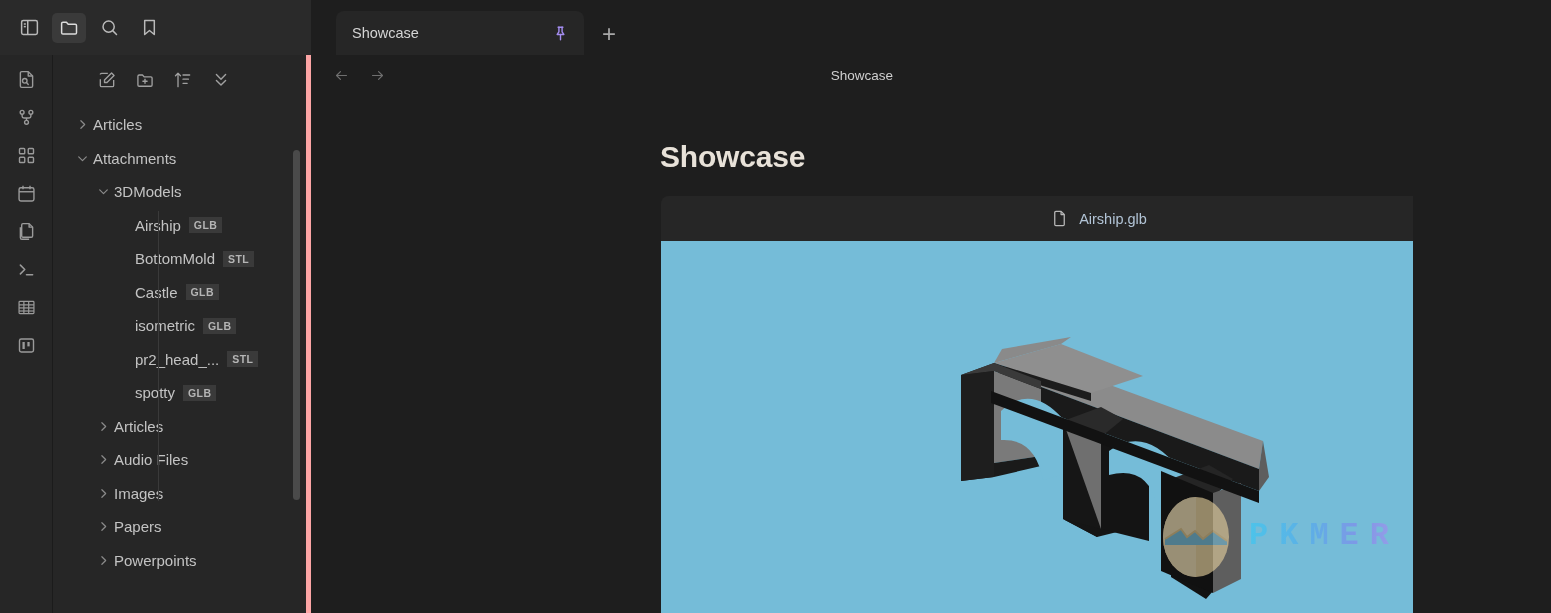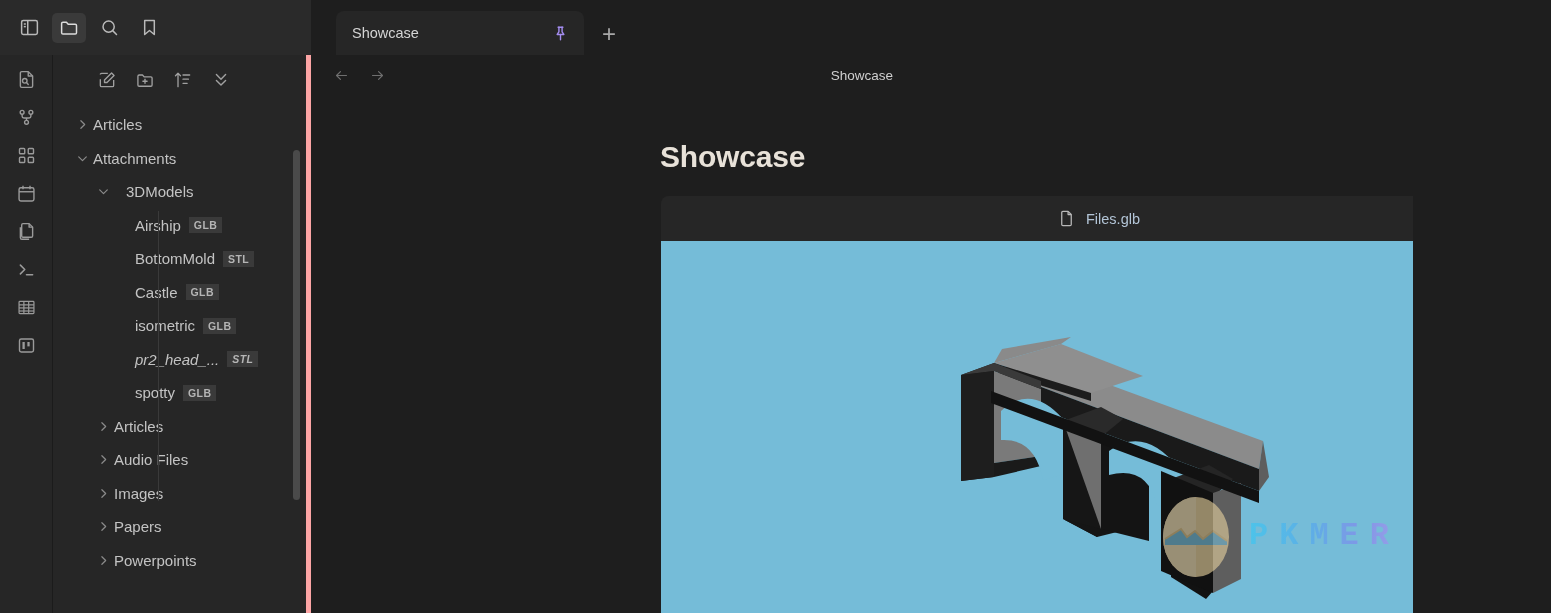--- a/index.html
+++ b/index.html
@@ -292,21 +292,21 @@
               <span>Articles</span>
             </div>
             <div class="tree-row" style="padding-left: 18px;">
               <span class="chev">
                 <svg width="13" height="13" viewBox="0 0 24 24" fill="none" stroke="currentColor" stroke-width="2.2" stroke-linecap="round" stroke-linejoin="round">
                   <path d="M5 9l7 7 7-7"></path>
                 </svg>
               </span>
               <span>Attachments</span>
             </div>
-            <div class="tree-row" style="padding-left: 39px; gap: 12px;">
+            <div class="tree-row" style="padding-left: 39px;">
               <span class="chev">
                 <svg width="13" height="13" viewBox="0 0 24 24" fill="none" stroke="currentColor" stroke-width="2.2" stroke-linecap="round" stroke-linejoin="round">
                   <path d="M5 9l7 7 7-7"></path>
                 </svg>
               </span>
               <span>3DModels</span>
             </div>
             <div class="tree-row" style="padding-left: 60px;">
               <span class="chev spacer">
                 <svg width="13" height="13" viewBox="0 0 24 24" fill="none" stroke="currentColor" stroke-width="2.2" stroke-linecap="round" stroke-linejoin="round">
@@ -336,21 +336,21 @@
             </div>
             <div class="tree-row" style="padding-left: 60px;">
               <span class="chev spacer">
                 <svg width="13" height="13" viewBox="0 0 24 24" fill="none" stroke="currentColor" stroke-width="2.2" stroke-linecap="round" stroke-linejoin="round">
                   <path d="M9 5l7 7-7 7"></path>
                 </svg>
               </span>
               <span>isometric</span>
               <span class="badge">GLB</span>
             </div>
-            <div class="tree-row" style="padding-left: 60px; font-style: italic;">
+            <div class="tree-row" style="padding-left: 60px;">
               <span class="chev spacer">
                 <svg width="13" height="13" viewBox="0 0 24 24" fill="none" stroke="currentColor" stroke-width="2.2" stroke-linecap="round" stroke-linejoin="round">
                   <path d="M9 5l7 7-7 7"></path>
                 </svg>
               </span>
               <span>pr2_head_...</span>
               <span class="badge">STL</span>
             </div>
             <div class="tree-row" style="padding-left: 60px;">
               <span class="chev spacer">
@@ -429,21 +429,21 @@
         <div class="doc-title">Showcase</div>
 
         <div class="embed">
           <div class="embed-head">
             <span style="color:#b9b9b9;display:flex;">
               <svg width="19" height="21" viewBox="0 0 24 24" fill="none" stroke="currentColor" stroke-width="1.6" stroke-linejoin="round">
                 <path d="M14 3H7.5A1.5 1.5 0 0 0 6 4.5v15A1.5 1.5 0 0 0 7.5 21h9a1.5 1.5 0 0 0 1.5-1.5V7z"></path>
                 <path d="M14 3v4h4"></path>
               </svg>
             </span>
-            <span class="embed-file">Files.glb</span>
+            <span class="embed-file">Airship.glb</span>
           </div>
 
           <div class="viewer">
             <svg width="875" height="385" viewBox="0 0 875 385" style="position:absolute;left:0;top:0;">
 
               <polygon points="338,130 378,118 602,200 598,228" fill="#8b8b8b"></polygon>
               <polygon points="338,130 330,150 598,250 598,228" fill="#1a1a1a"></polygon>
               <polygon points="598,228 598,250 608,236 602,200" fill="#5e5e5e"></polygon>
 
               <polygon points="338,130 378,118 388,113 347,125" fill="#7e7e7e"></polygon>

